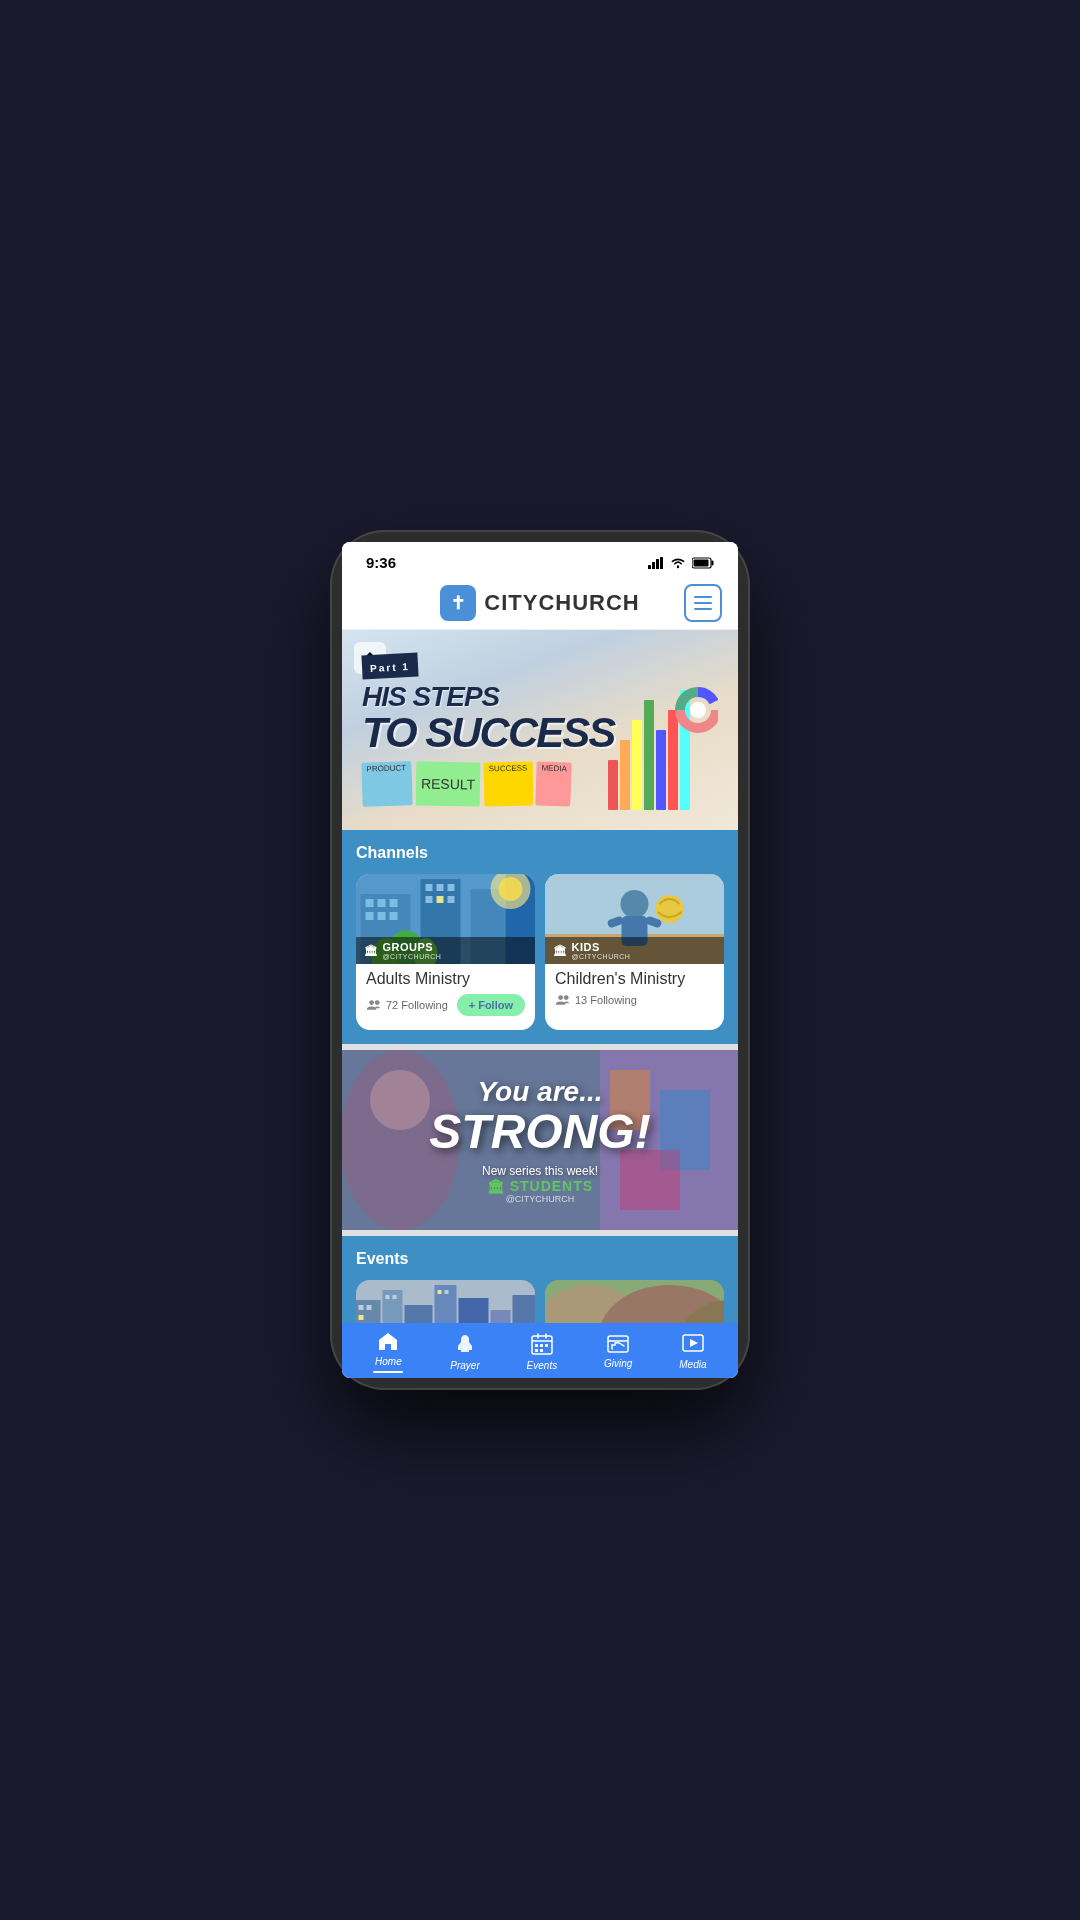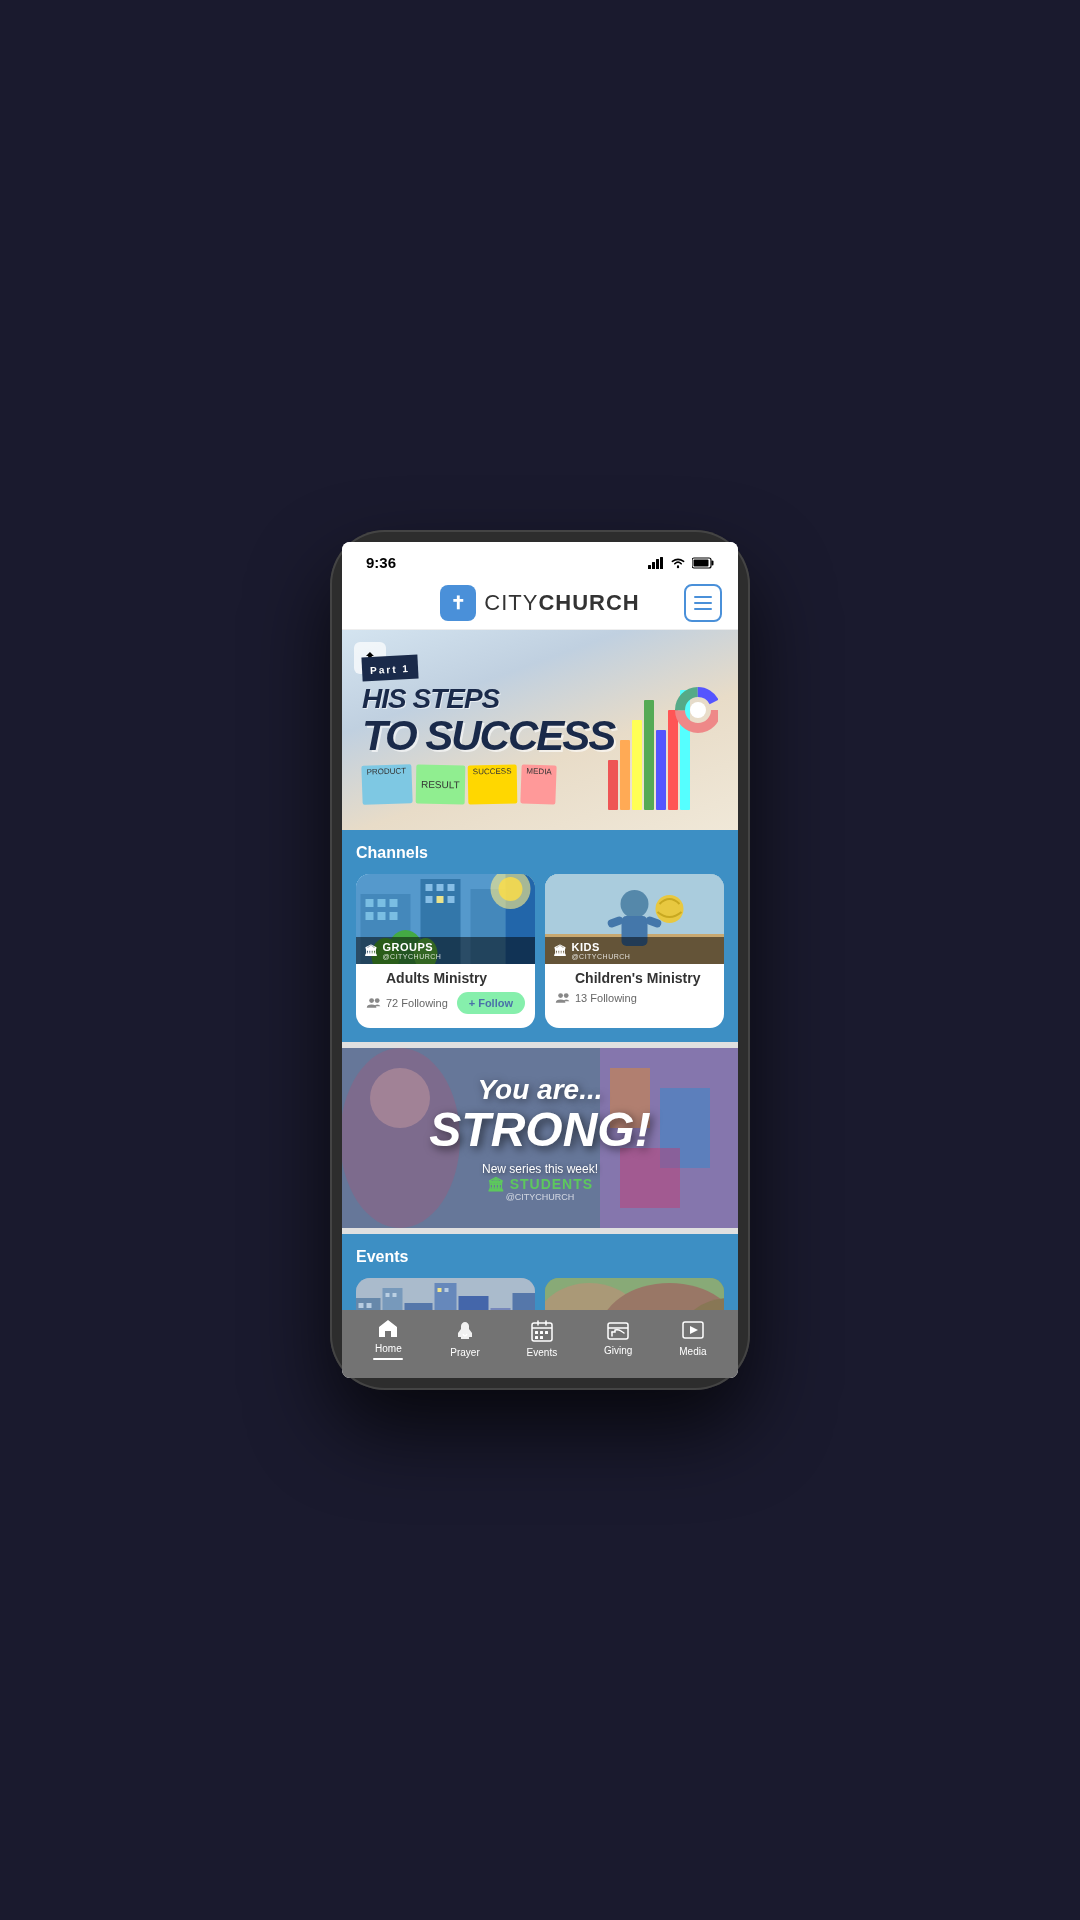--- a/index.html
+++ b/index.html
@@ -102,21 +102,21 @@
     }
 
     .logo-text {
       font-size: 22px;
       font-weight: 800;
       color: #333;
       letter-spacing: 1px;
     }
 
     .logo-text span {
-      font-weight: 400;
+      font-weight: 700;
     }
 
     .menu-btn {
       position: absolute;
       right: 16px;
       width: 38px;
       height: 38px;
       border: 2px solid #4a90d9;
       border-radius: 8px;
       display: flex;
@@ -263,25 +263,24 @@
       font-weight: 400;
       opacity: 0.8;
       display: block;
     }
 
     .channel-info {
       padding: 6px 10px 4px;
     }
 
     .channel-name {
-      font-size: 14px;
-      font-weight: 700;
+      font-size: 16px;
+      font-weight: 400;
       color: #333;
       margin-bottom: 6px;
-      margin-left: 20px;
     }
 
     .channel-meta {
       display: flex;
       align-items: center;
       justify-content: space-between;
       gap: 6px;
     }
 
     .following-count {
@@ -388,26 +387,27 @@
     }
 
     .event-thumb-nature {
       width: 100%;
       height: 100%;
       background: linear-gradient(135deg, #88aa66 0%, #668844 50%, #aabb88 100%);
     }
 
     
     .bottom-nav {
-      background: #737373;
+      background: #3b82f6;
       display: flex;
       align-items: center;
       justify-content: space-around;
-      padding: 8px 8px 18px;
+      padding: 8px 8px 5px;
       flex-shrink: 0;
+      font-style: italic;
     }
 
     .nav-item {
       display: flex;
       flex-direction: column;
       align-items: center;
       gap: 2px;
       cursor: pointer;
     }
 
@@ -518,21 +518,21 @@
 
         <div class="hero-text-overlay">
           <div style="background: #1a2a4a; display:inline-block; padding: 3px 8px; transform: rotate(-3deg); margin-bottom: 4px; width: fit-content;">
             <span style="color: white; font-size: 10px; font-weight: 700; letter-spacing: 2px;">Part 1</span>
           </div>
           <div style="font-size:28px; font-weight:900; color:#1a2a4a; font-style:italic; text-transform:uppercase; letter-spacing:-1px; line-height:1.1; text-shadow: 1px 1px 0 rgba(255,255,255,0.6);">HiS StePs</div>
           <div style="font-size:42px; font-weight:900; color:#1a2a4a; font-style:italic; text-transform:uppercase; letter-spacing:-2px; line-height:1; text-shadow: 2px 2px 0 rgba(255,255,255,0.6);">TO SUCCESS</div>
 
           <div style="display:flex; flex-wrap:wrap; gap:4px; margin-top:8px; max-width:60%;">
             <span style="background:#7ec8e3; color:#333; font-size:8px; padding:2px 5px; border-radius:2px; transform:rotate(-2deg);">PRODUCT</span>
-            <span style="background:#90ee90; color:#333; font-size:10px; padding:14px 5px; border-radius:2px; transform:rotate(1deg);">RESULT</span>
+            <span style="background:#90ee90; color:#333; font-size:14px; padding:14px 5px; border-radius:2px; transform:rotate(1deg);">RESULT</span>
             <span style="background:#ffd700; color:#333; font-size:8px; padding:2px 5px; border-radius:2px; transform:rotate(-1deg);">SUCCESS</span>
             <span style="background:#ff9999; color:#333; font-size:8px; padding:2px 5px; border-radius:2px; transform:rotate(2deg);">MEDIA</span>
           </div>
         </div>
       </div>
 
       <div class="channels-section">
         <div class="section-title">Channels</div>
         <div class="channels-grid">
 

